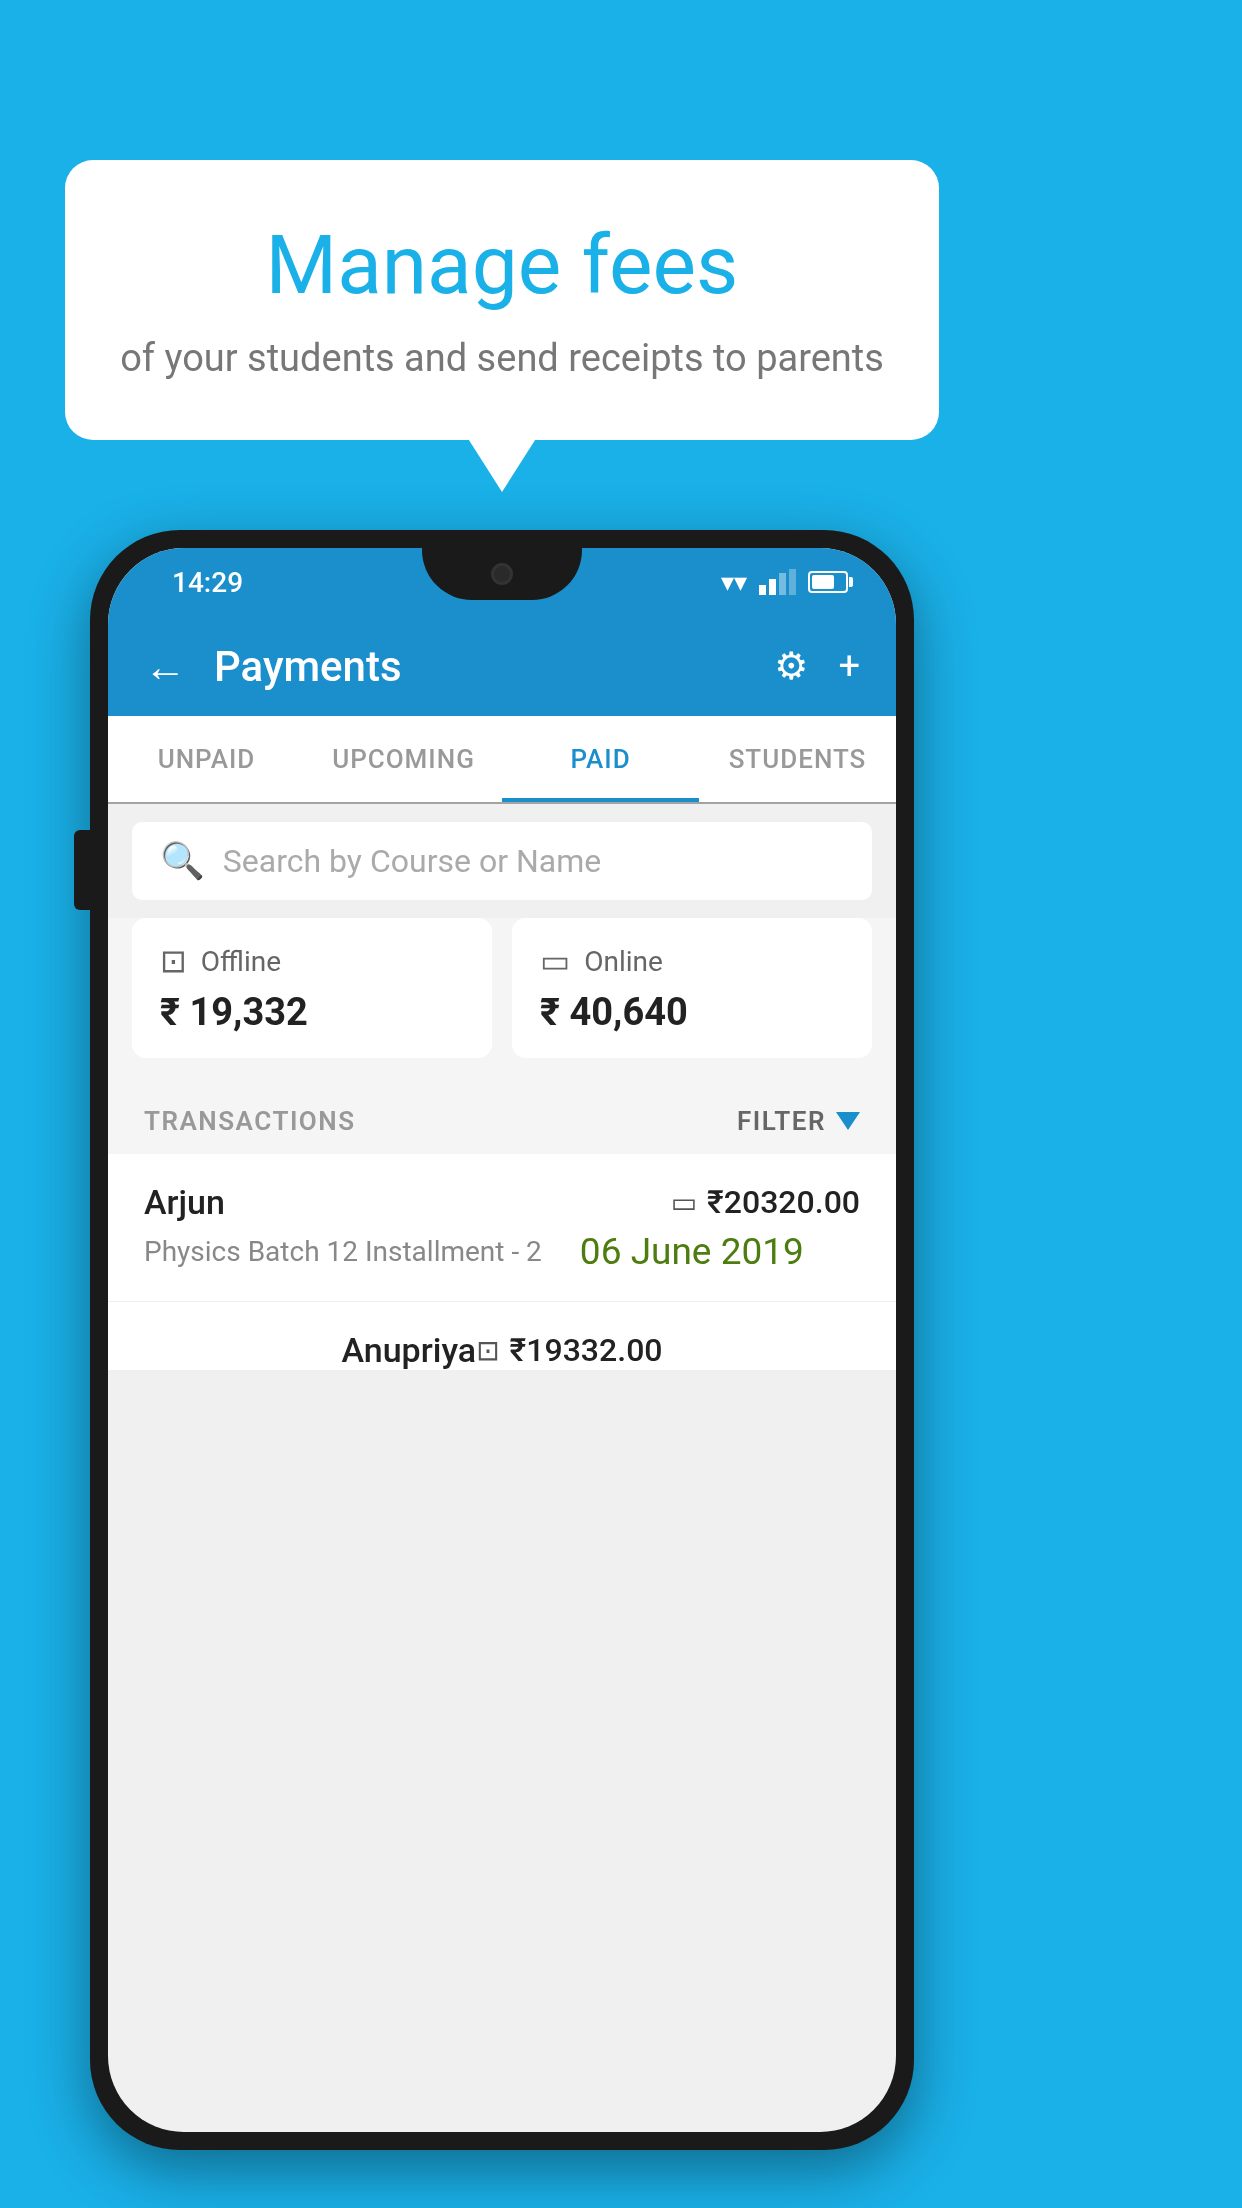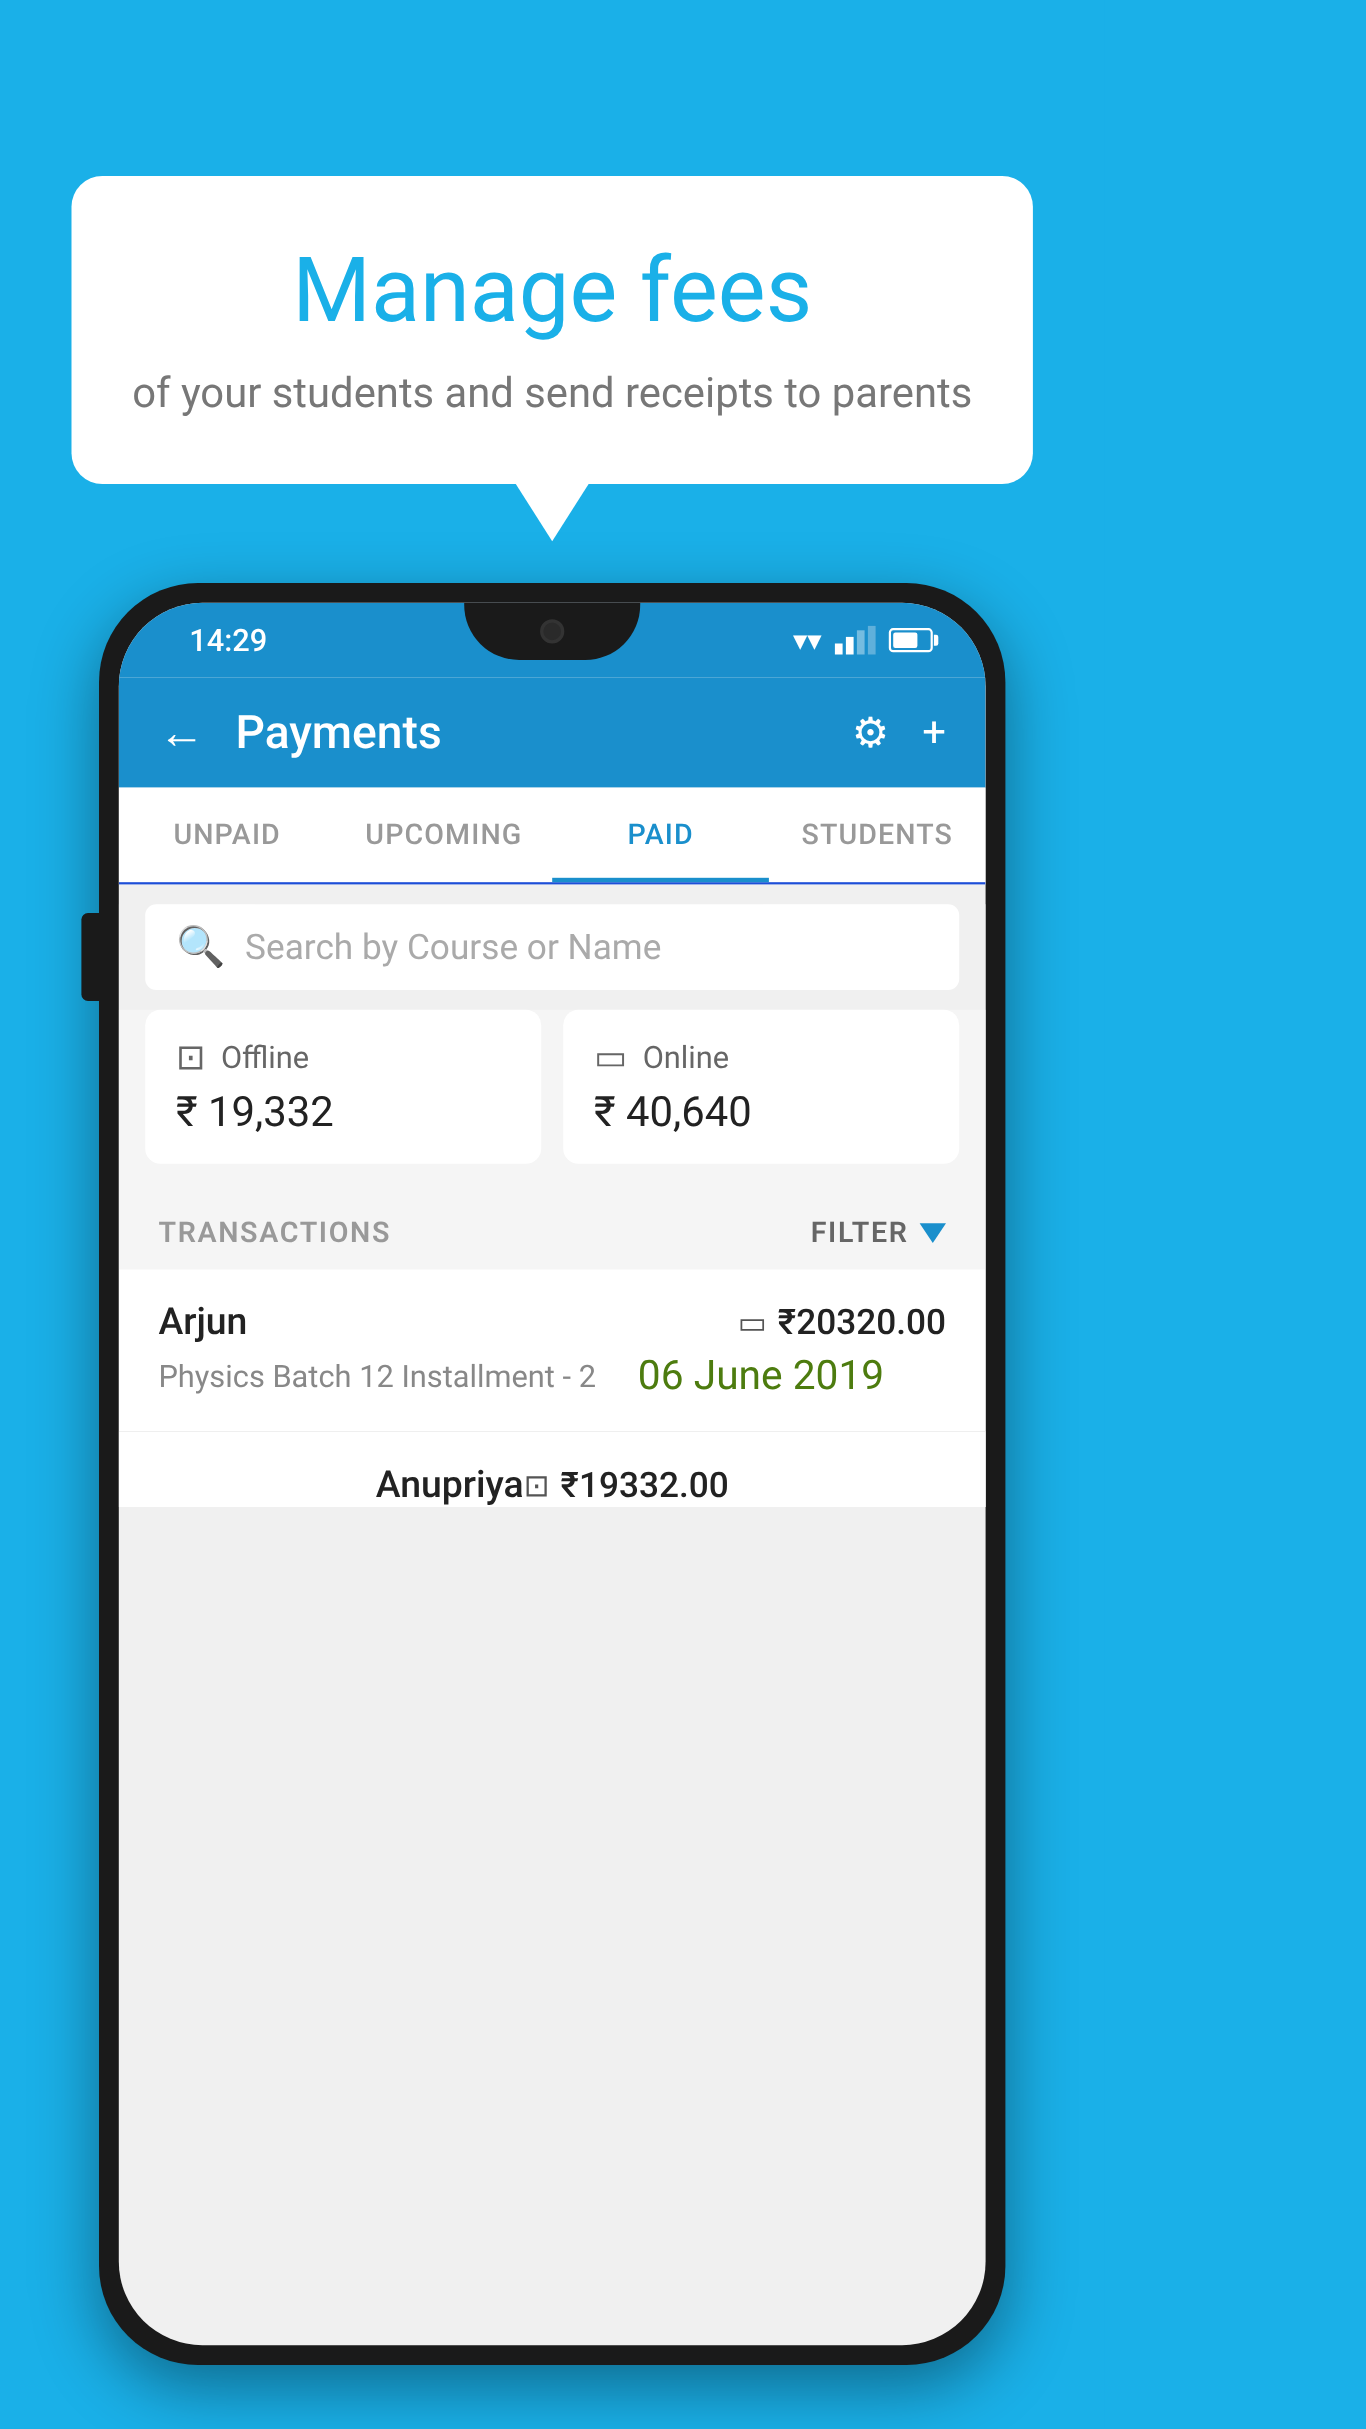--- a/index.html
+++ b/index.html
@@ -222,21 +222,21 @@
     .gear-icon, .plus-icon {
       color: white;
       font-size: 38px;
     }
 
     
     .tabs-bar {
       background: white;
       display: flex;
       height: 88px;
-      border-bottom: 2px solid #1d4ed8;
+      border-bottom: 2px solid #a3a3a3;
     }
 
     .tab {
       flex: 1;
       display: flex;
       align-items: center;
       justify-content: center;
       font-size: 26px;
       color: #999;
       font-weight: 500;
@@ -333,21 +333,21 @@
       font-size: 28px;
     }
 
     .card-icon {
       font-size: 32px;
       color: #666;
     }
 
     .card-amount {
       font-size: 38px;
-      font-weight: 400;
+      font-weight: 700;
       color: #222;
     }
 
     
     .transactions-header {
       display: flex;
       justify-content: space-between;
       align-items: center;
       padding: 24px 36px 18px;
       background: #f5f5f5;

